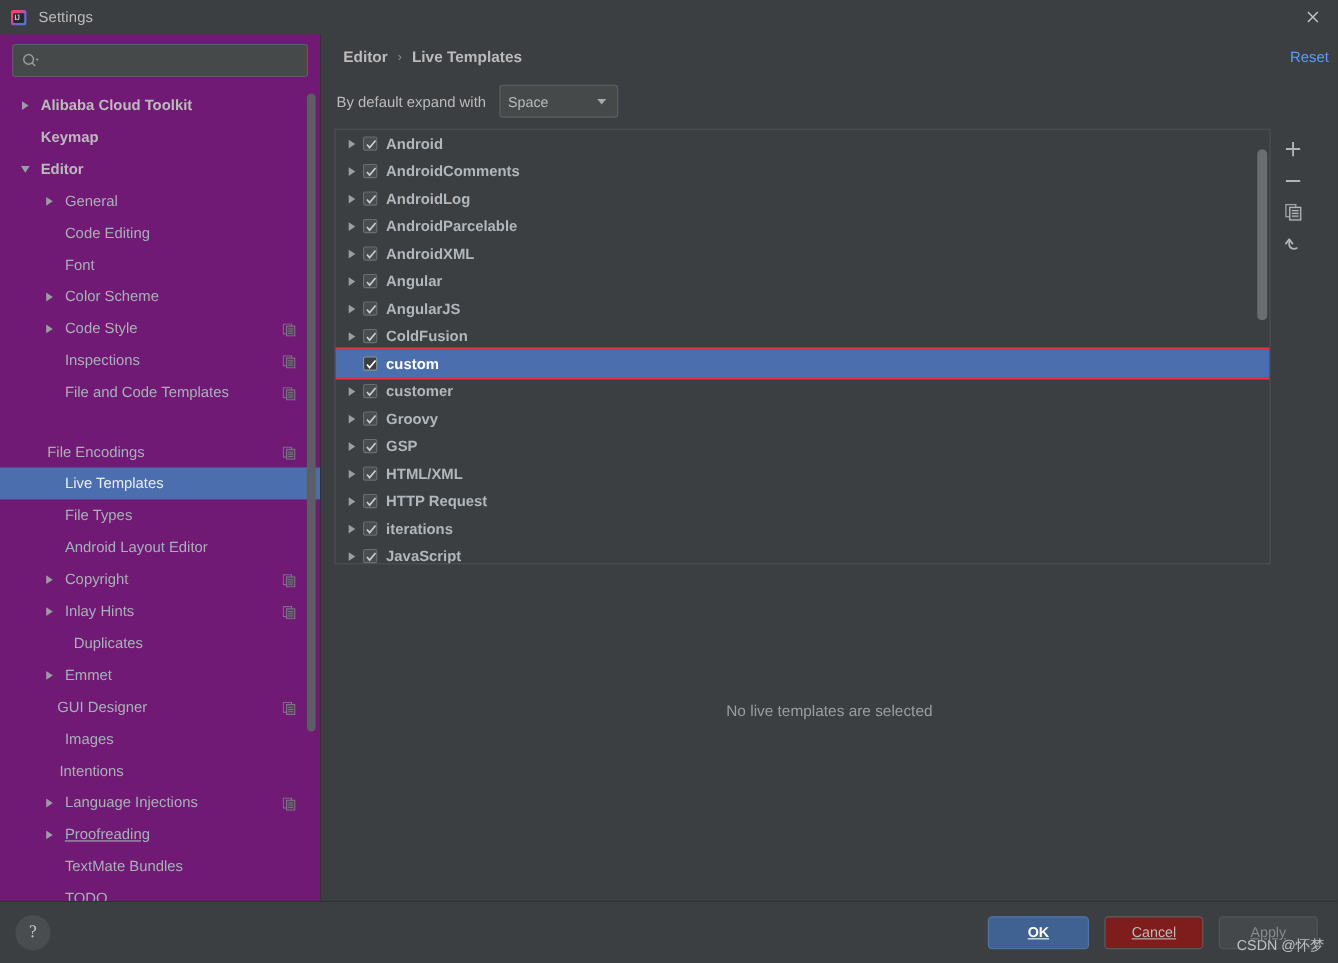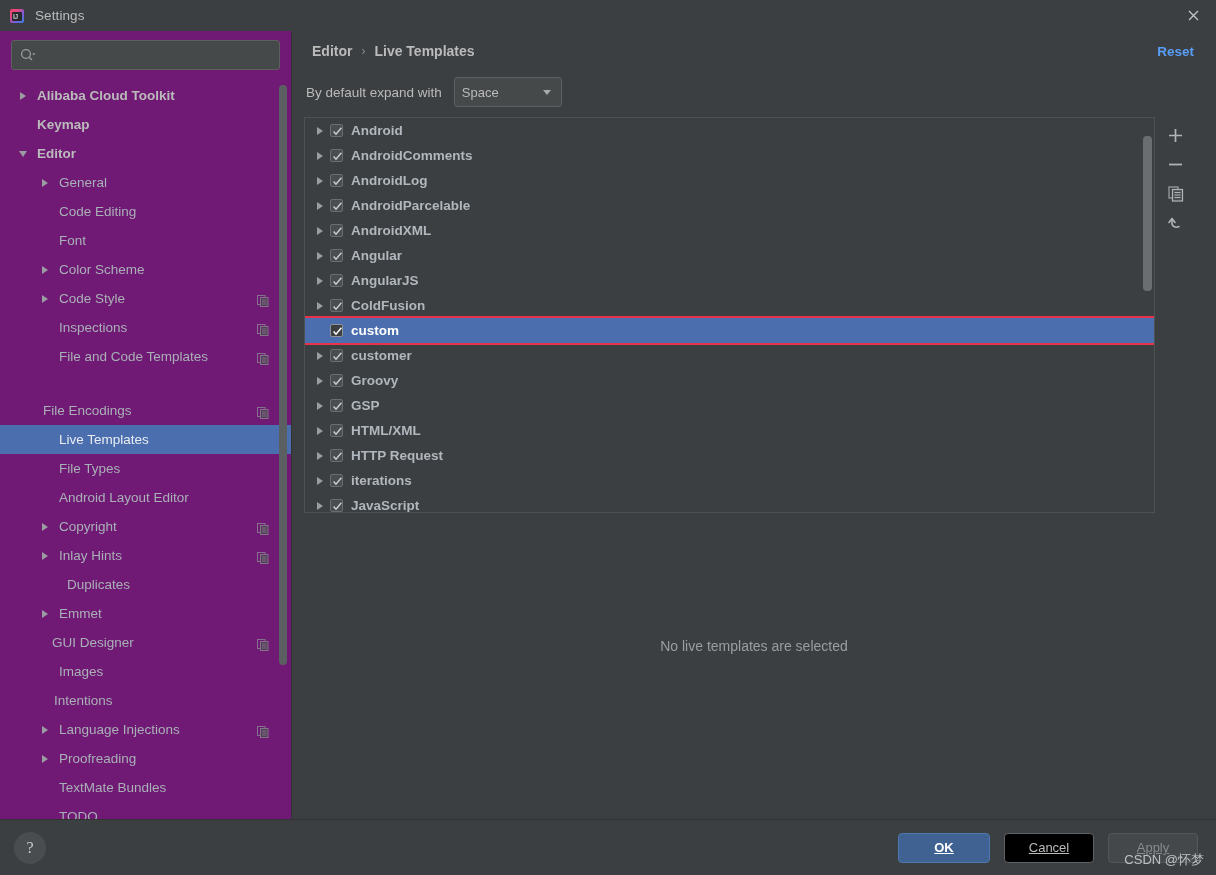--- a/index.html
+++ b/index.html
@@ -119,22 +119,22 @@
     background: #3c3f41; min-width: 0;
     display: flex; flex-direction: column;
   }
   .crumbs {
     height: 40px; flex: 0 0 40px; display: flex; align-items: center;
     padding: 0 22px 0 20px; position: relative;
   }
   .crumb { font-size: 14px; color: #bbbbbb; font-weight: bold; }
   .crumb-sep { font-size: 12px; color: #8a8d90; margin: 0 9px; }
   .reset-link {
-    position: absolute; right: 22px; font-size: 13.5px;
-    color: #589df6; font-weight: bold; cursor: pointer;
+    position: absolute; right: 8px; font-size: 13.5px;
+    color: #589df6; font-weight: normal; cursor: pointer;
   }
   .expand-row {
     height: 42px; flex: 0 0 42px; display: flex; align-items: center;
     padding-left: 14px;
   }
   .expand-label { font-size: 13.5px; color: #bbbbbb; margin-right: 12px; }
   .combo {
     width: 108px; height: 30px; background: #45494a;
     border: 1px solid #5e6060; border-radius: 3px;
     display: flex; align-items: center; padding: 0 7px; cursor: pointer;
@@ -214,21 +214,21 @@
   .btn {
     min-width: 90px; height: 30px; border-radius: 4px;
     display: flex; align-items: center; justify-content: center;
     font-size: 13px; cursor: pointer; padding: 0 16px; text-decoration: underline;
   }
   .btn.primary {
     background: #3f6293; border: 1px solid #4e77ad; color: #ffffff;
     font-weight: bold; min-width: 92px;
   }
   .btn.normal {
-    background: #000000; border: 1px solid #5e6164; color: #bbbbbb;
+    background: #7f1d1d; border: 1px solid #5e6164; color: #bbbbbb;
   }
   .btn.disabled {
     background: #45484a; border: 1px solid #54575a; color: #888b8e;
   }
   .watermark {
     position: absolute; right: 12px; bottom: 6px;
     font-size: 13px; color: #d2d6da; opacity: .85;
     pointer-events: none; white-space: nowrap;
   }
 </style>
@@ -410,21 +410,21 @@
             <span class="copy-badge"><svg width="12" height="12" viewBox="0 0 12 12">
                 <rect x="0.5" y="0.5" width="7.5" height="9" fill="none" stroke="#8b8e91" stroke-width="1"></rect>
                 <rect x="3.5" y="2.5" width="7.5" height="9" fill="#4a4d4f" stroke="#8b8e91" stroke-width="1"></rect>
                 <path d="M5 5 H9.5 M5 7 H9.5 M5 9 H9.5" stroke="#8b8e91" stroke-width="0.9"></path>
               </svg></span>
           </div>
           <div class="tree-row lvl1" style="padding-left: 38px;">
             <span class="tw">
               <span class="tri-r"></span>
             </span>
-            <span class="tree-label" style="margin-left: 7px;">Proofreading</span>
+            <span class="tree-label" style="margin-left: 7px; text-decoration: underline;">Proofreading</span>
           </div>
           <div class="tree-row lvl1" style="padding-left: 38px;">
             <span class="tw"></span>
             <span class="tree-label" style="margin-left: 7px;">TextMate Bundles</span>
           </div>
           <div class="tree-row lvl1" style="padding-left: 38px;">
             <span class="tw"></span>
             <span class="tree-label" style="margin-left: 7px;">TODO</span>
           </div>
           <div class="sb-thumb" style="top: 4px; height: 580px;"></div>

